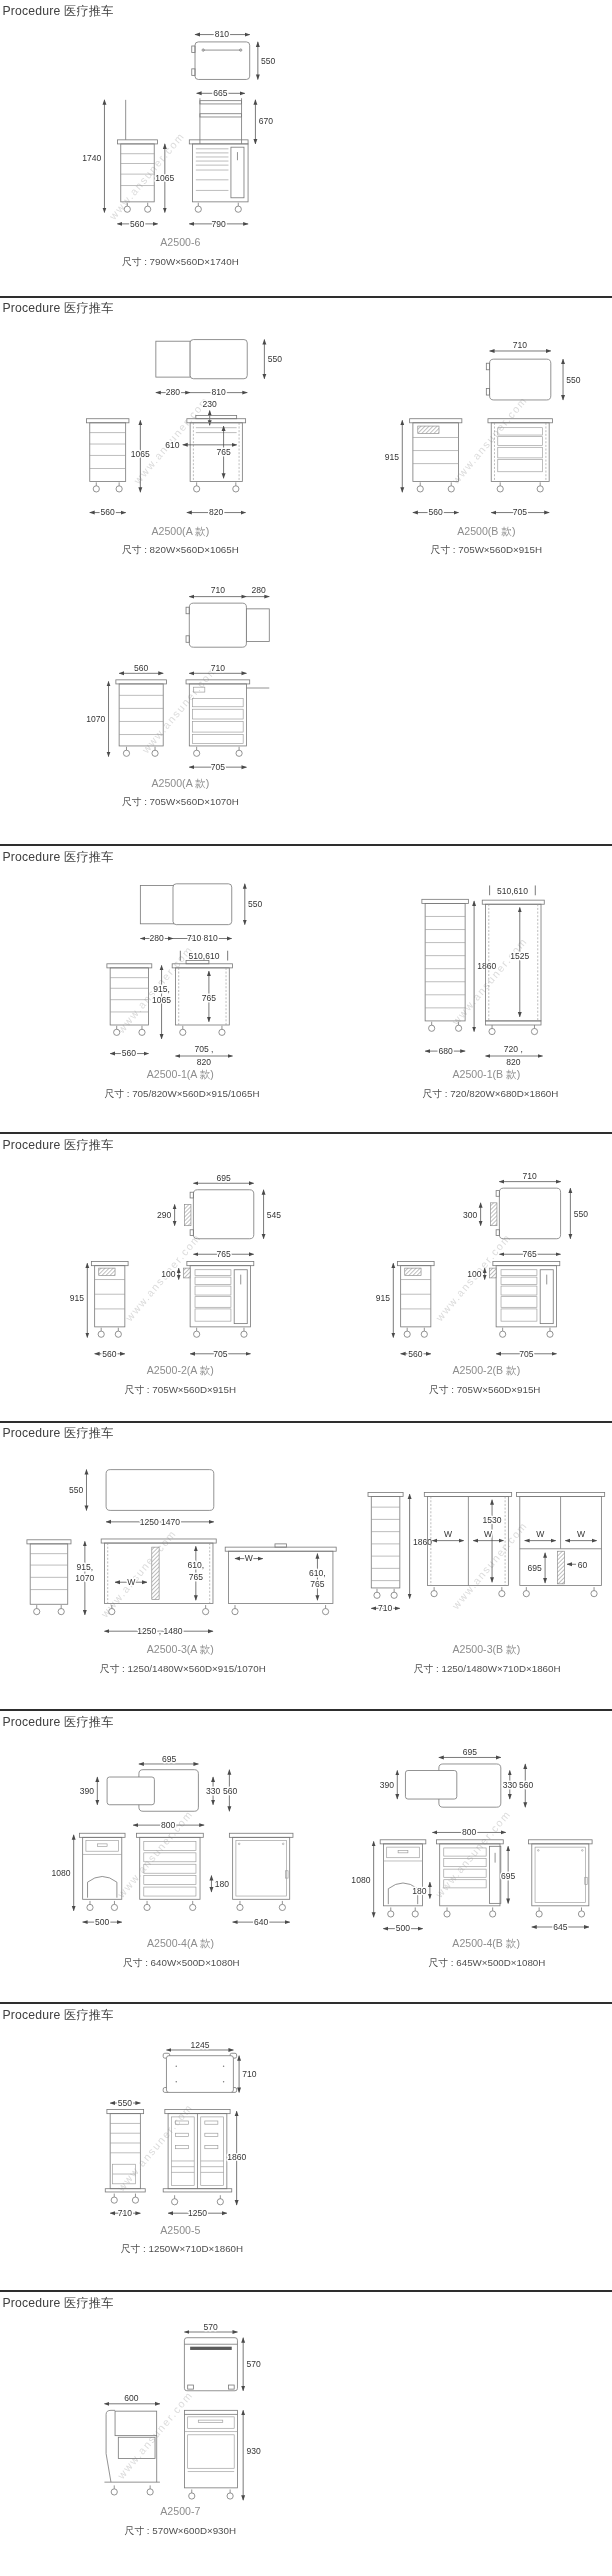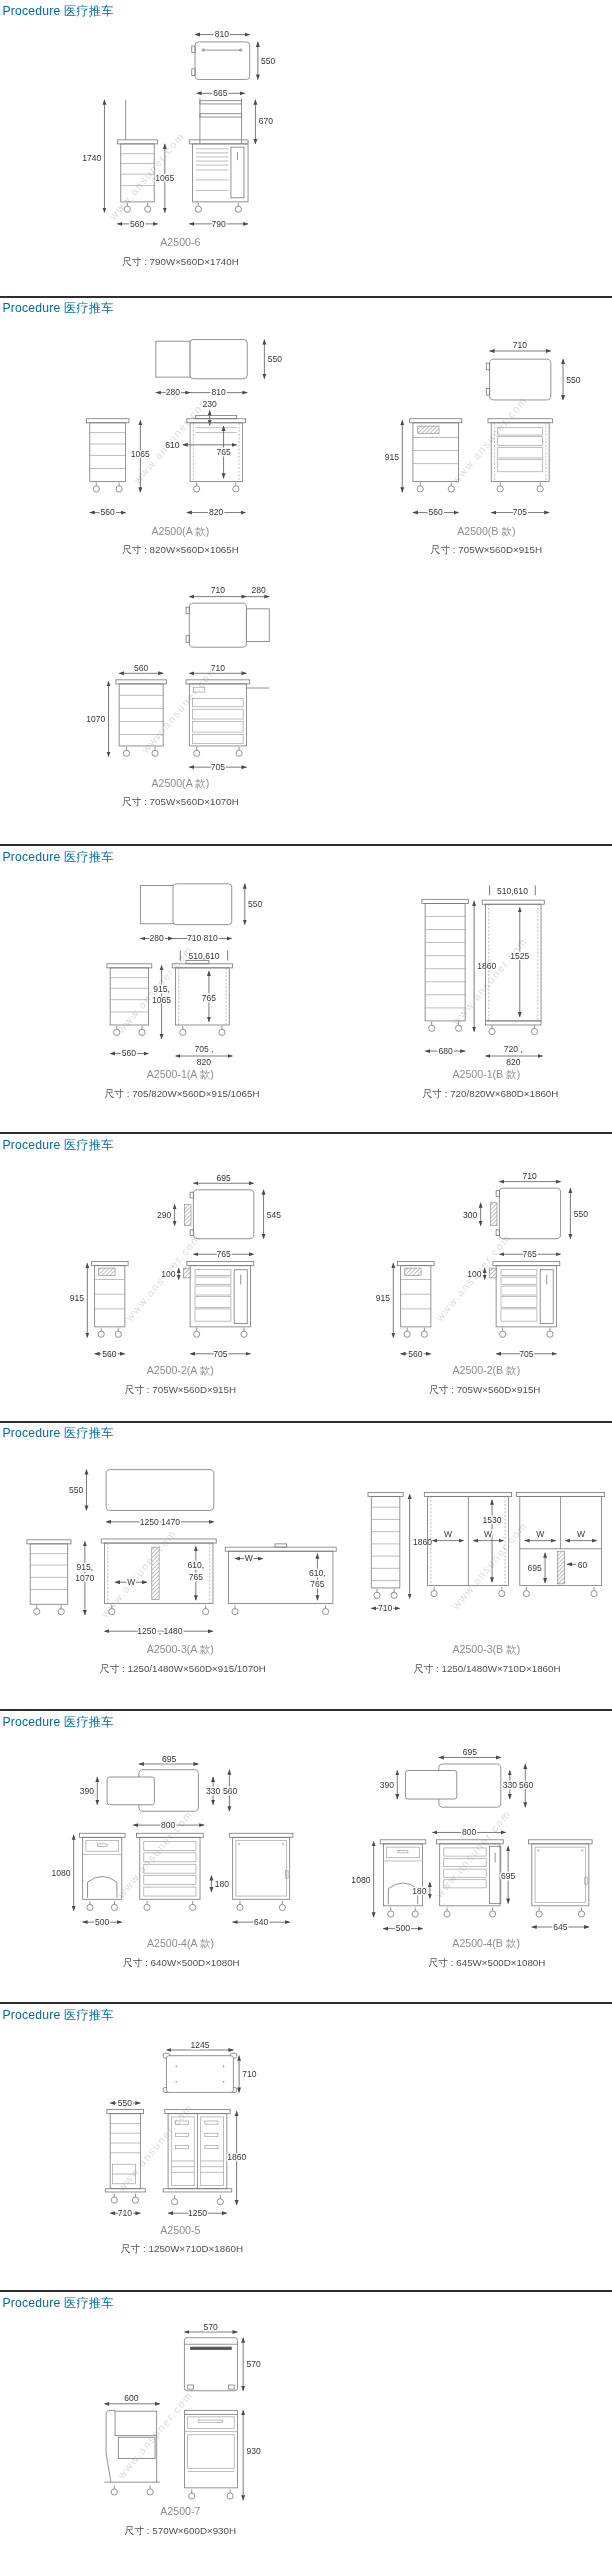--- a/index.html
+++ b/index.html
@@ -1,19 +1,19 @@
 <!DOCTYPE html>
 <html style="font-size:13px"><head>
 <meta charset="utf-8">
 <style>
   html,body{margin:0;padding:0;background:#fff;}
   #page{position:relative;width:612px;height:2576px;background:#fff;overflow:hidden;
         font-family:"Liberation Sans",sans-serif;}
   .section{position:absolute;left:0;width:612px;}
-  .sec-header{position:absolute;left:2.4px;top:3.3px;font-size:12.2px;color:#0369a1;letter-spacing:0.2px;}
+  .sec-header{position:absolute;left:2.4px;top:3.3px;font-size:12.2px;color:#404040;letter-spacing:0.2px;}
   .divider{position:absolute;left:0;width:612px;height:1.6px;background:#2e2e2e;}
   svg{position:absolute;left:0;top:0;overflow:visible;}
   svg text{font-family:"Liberation Sans",sans-serif;}
   .o{stroke:#7a7a7a;fill:none;stroke-width:1;}
   .of{stroke:#7a7a7a;fill:#fff;stroke-width:1;}
   .dr{stroke:#9a9a9a;fill:none;stroke-width:0.8;}
   .drd{stroke:#9a9a9a;fill:none;stroke-width:0.8;stroke-dasharray:2.5 2;}
   .d{stroke:#4a4a4a;fill:none;stroke-width:0.9;}
   .hz{fill:url(#ht);stroke:#8a8a8a;stroke-width:0.8;}
   .hb{fill:#5a5a5a;stroke:none;}

